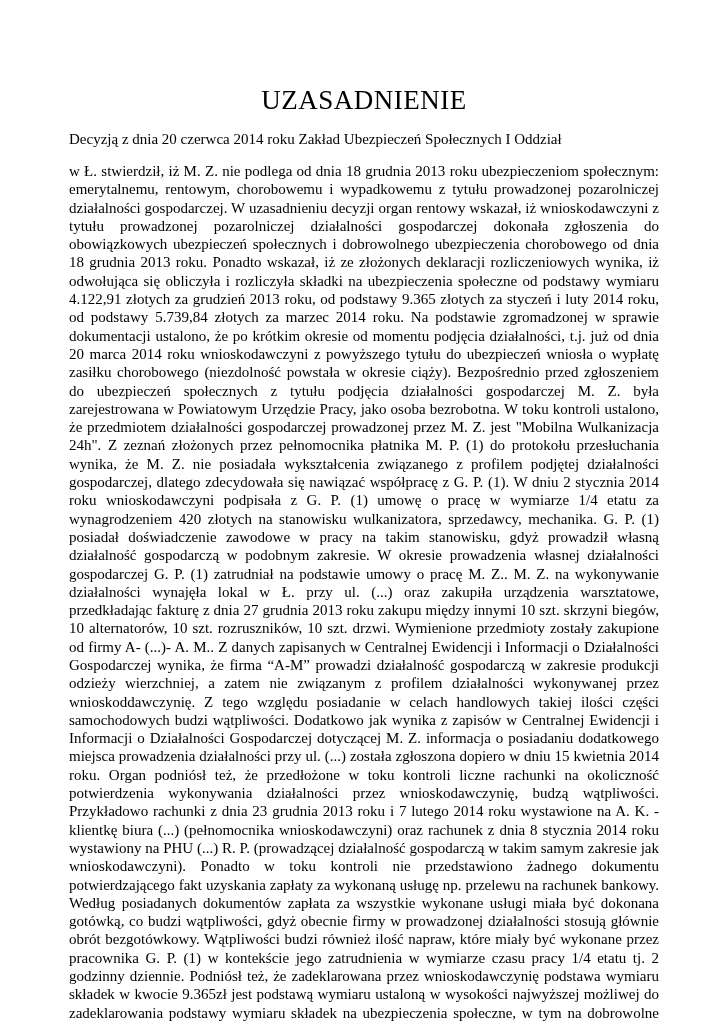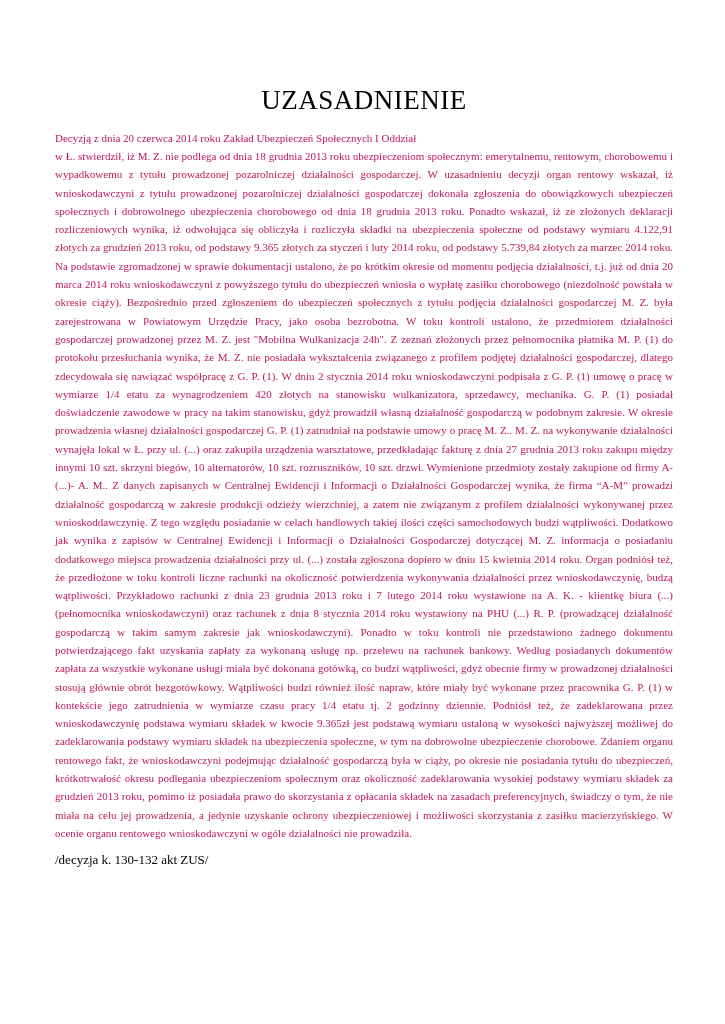--- a/index.html
+++ b/index.html
@@ -25,24 +25,24 @@
     margin: 0 0 13px 0;
     text-align: center;
     font-family: "Liberation Serif", serif;
     font-weight: normal;
     font-size: 27px;
     letter-spacing: 0.5px;
     line-height: 1.1;
     color: #000000;
   }
   .para {
-    margin: 0;
-    font-size: 11px;
+    margin: 14px;
+    font-size: 15px;
     line-height: 18.3px;
-    color: #be185d;
+    color: #000000;
   }
   .para-intro {
     text-align: left;
   }
   .para-body {
     text-align: justify;
     text-justify: inter-word;
   }
   .reference-note {
     margin: 9px 0 0 0;

